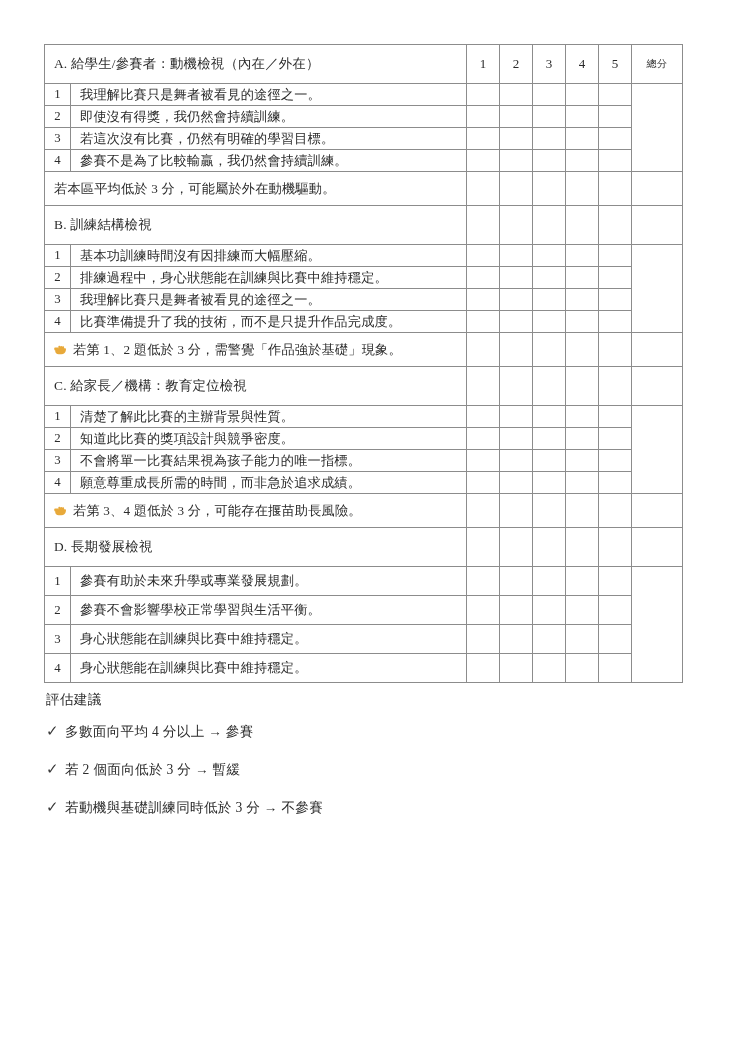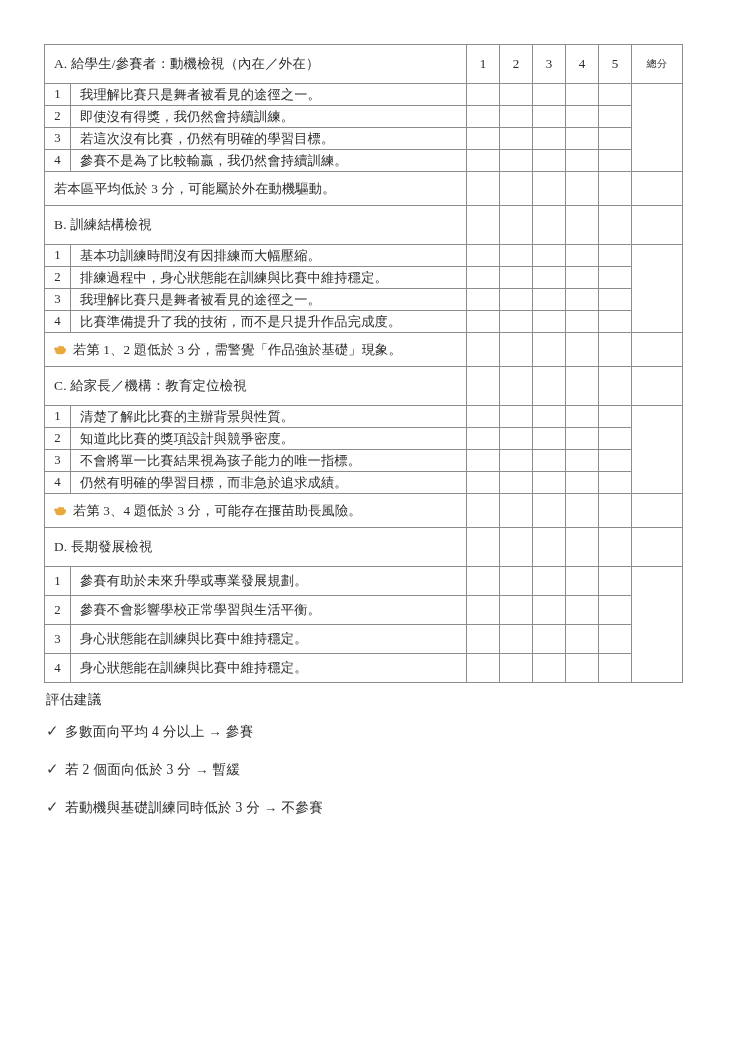--- a/index.html
+++ b/index.html
@@ -321,21 +321,21 @@
           <td class="item-num">3</td>
           <td class="item-text">不會將單一比賽結果視為孩子能力的唯一指標。</td>
           <td class="rate-cell"></td>
           <td class="rate-cell"></td>
           <td class="rate-cell"></td>
           <td class="rate-cell"></td>
           <td class="rate-cell"></td>
         </tr>
         <tr class="item-row">
           <td class="item-num">4</td>
-          <td class="item-text">仍然有明確的學習目標，而非急於追求成績。</td>
+          <td class="item-text">願意尊重成長所需的時間，而非急於追求成績。</td>
           <td class="rate-cell"></td>
           <td class="rate-cell"></td>
           <td class="rate-cell"></td>
           <td class="rate-cell"></td>
           <td class="rate-cell"></td>
         </tr>
         <tr class="note-row">
           <td class="note-text" colspan="2"><span class="hand-icon"><svg width="14" height="12" viewBox="0 0 14 12" xmlns="http://www.w3.org/2000/svg">
                 <path d="M1.2 5.2h3.1V3.9c0-.7.5-1.2 1.1-1.2.5 0 .9.3 1.05.75.18-.3.5-.5.88-.5.5 0 .9.33 1.02.78.18-.22.45-.36.75-.36.55 0 1 .45 1 1v.83h1.1c.45 0 .8.36.8.8 0 1.9-.6 3.4-1.7 4.3-.75.6-1.7.9-2.9.9H4.6c-1.1 0-1.9-.3-2.5-.9-.55-.55-.9-1.3-.9-2.2V5.2z" fill="#e8a93a"></path>
                 <path d="M0.9 4.6h3.3v2.6H0.9a.55.55 0 01-.55-.55V5.15c0-.3.25-.55.55-.55z" fill="#e8a93a"></path>

